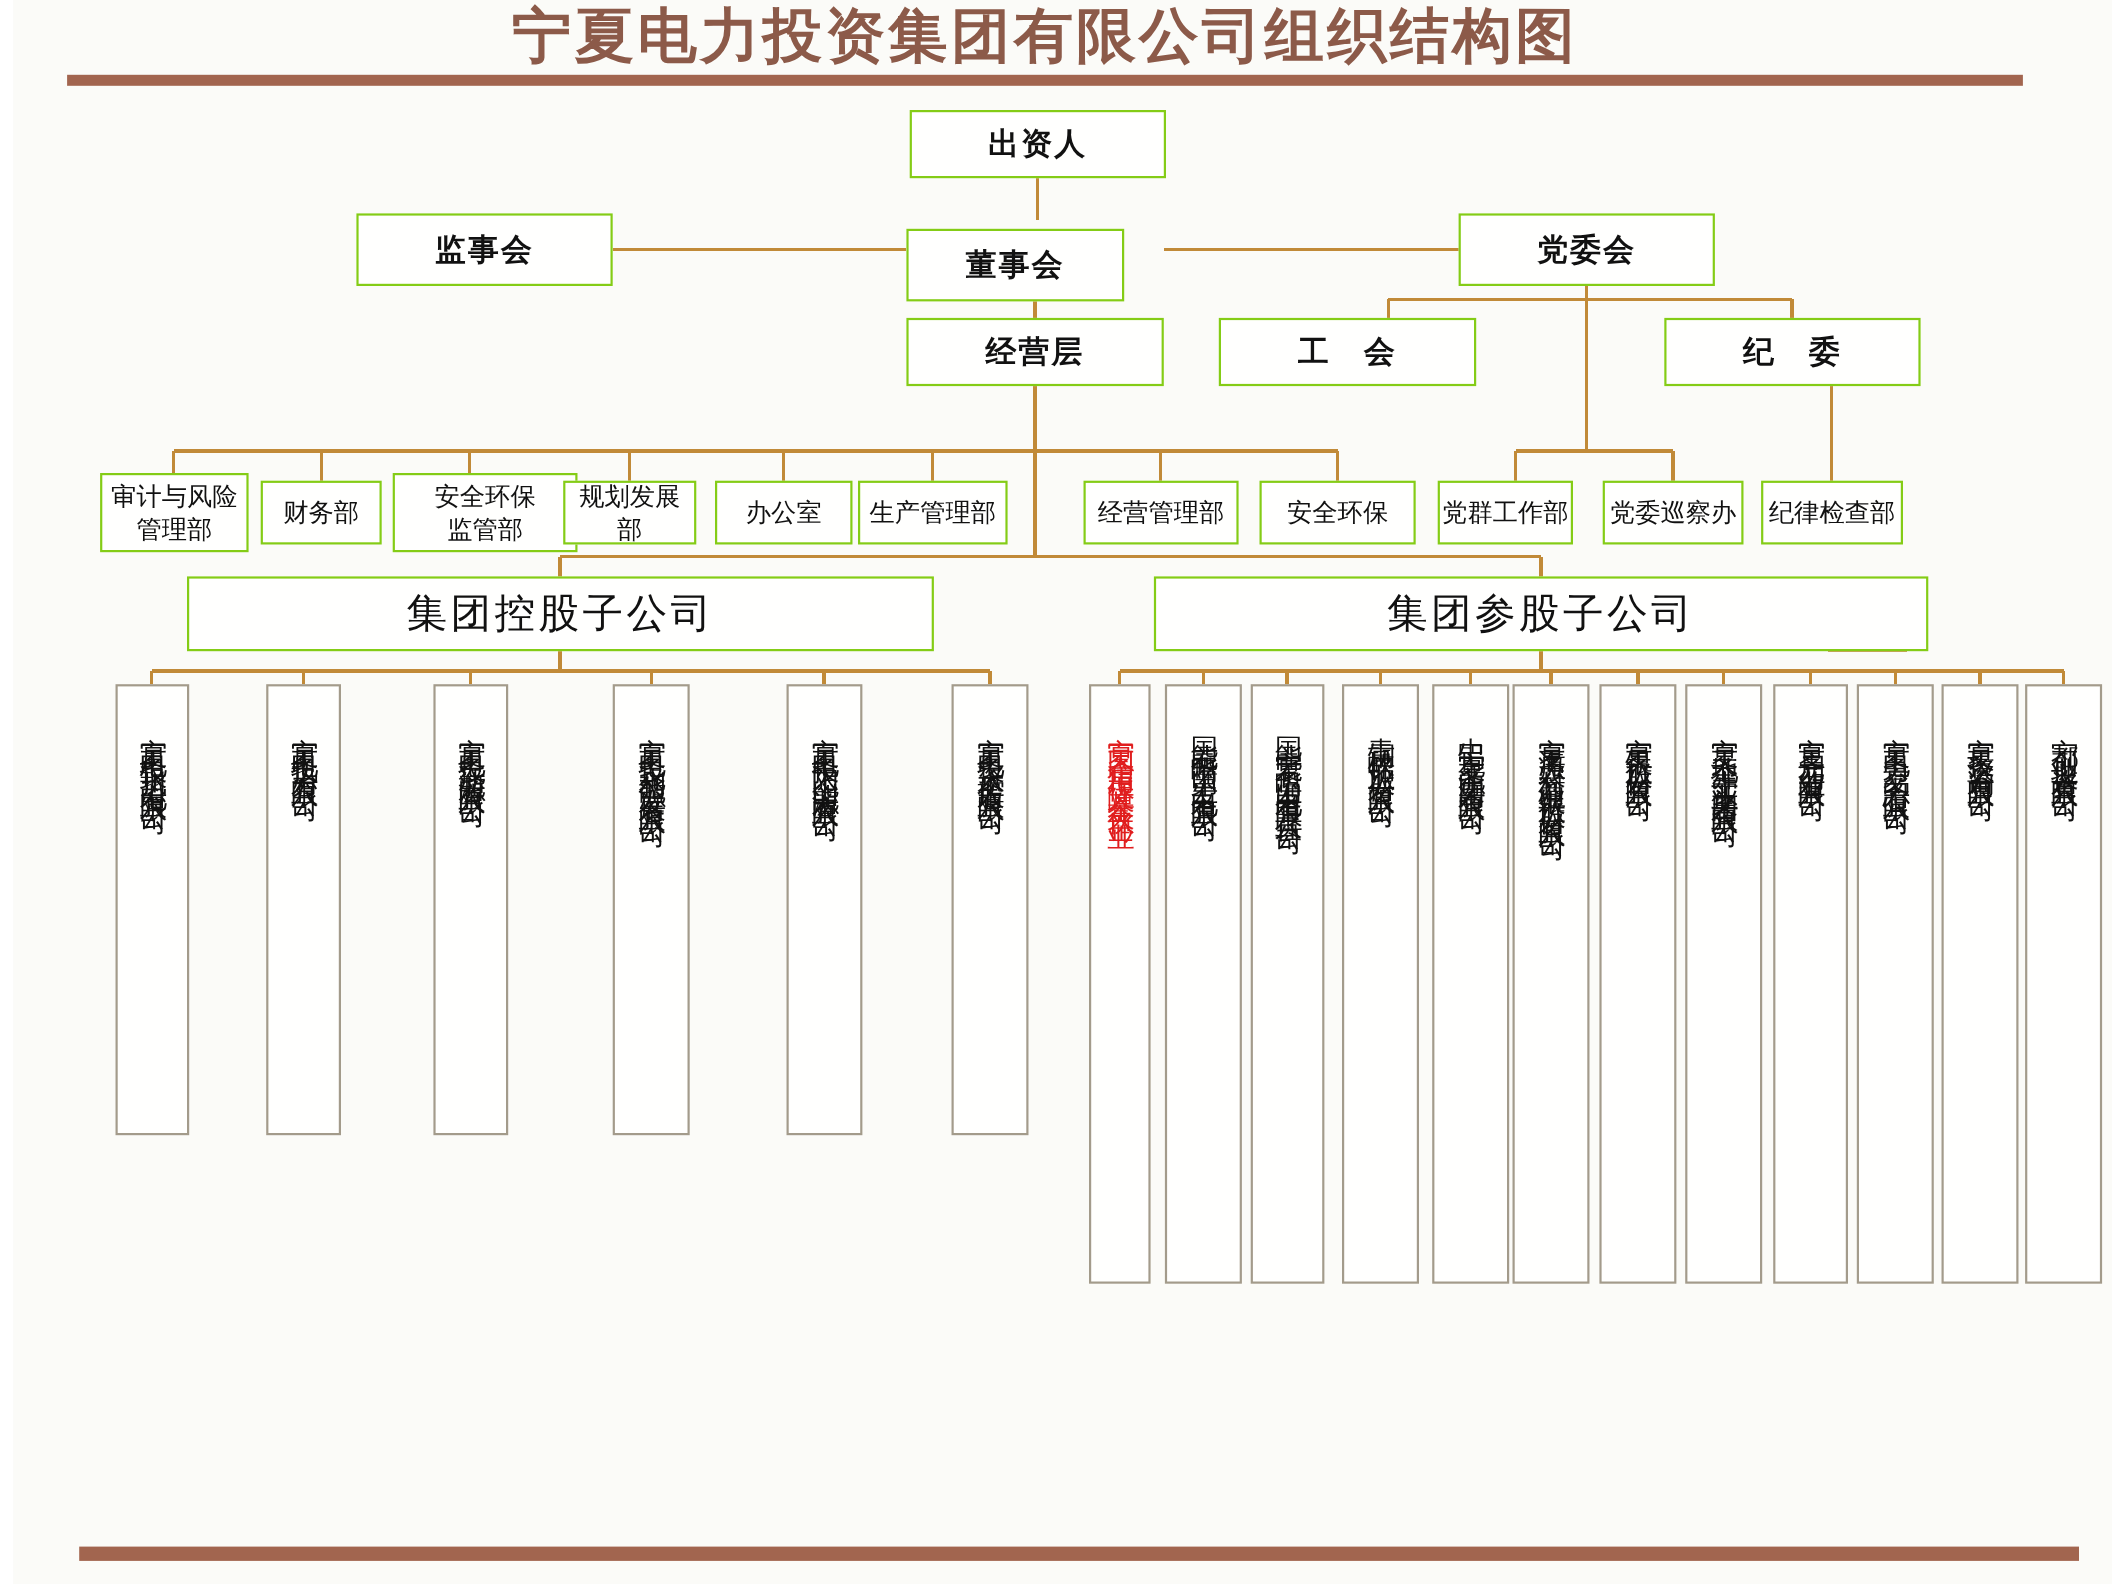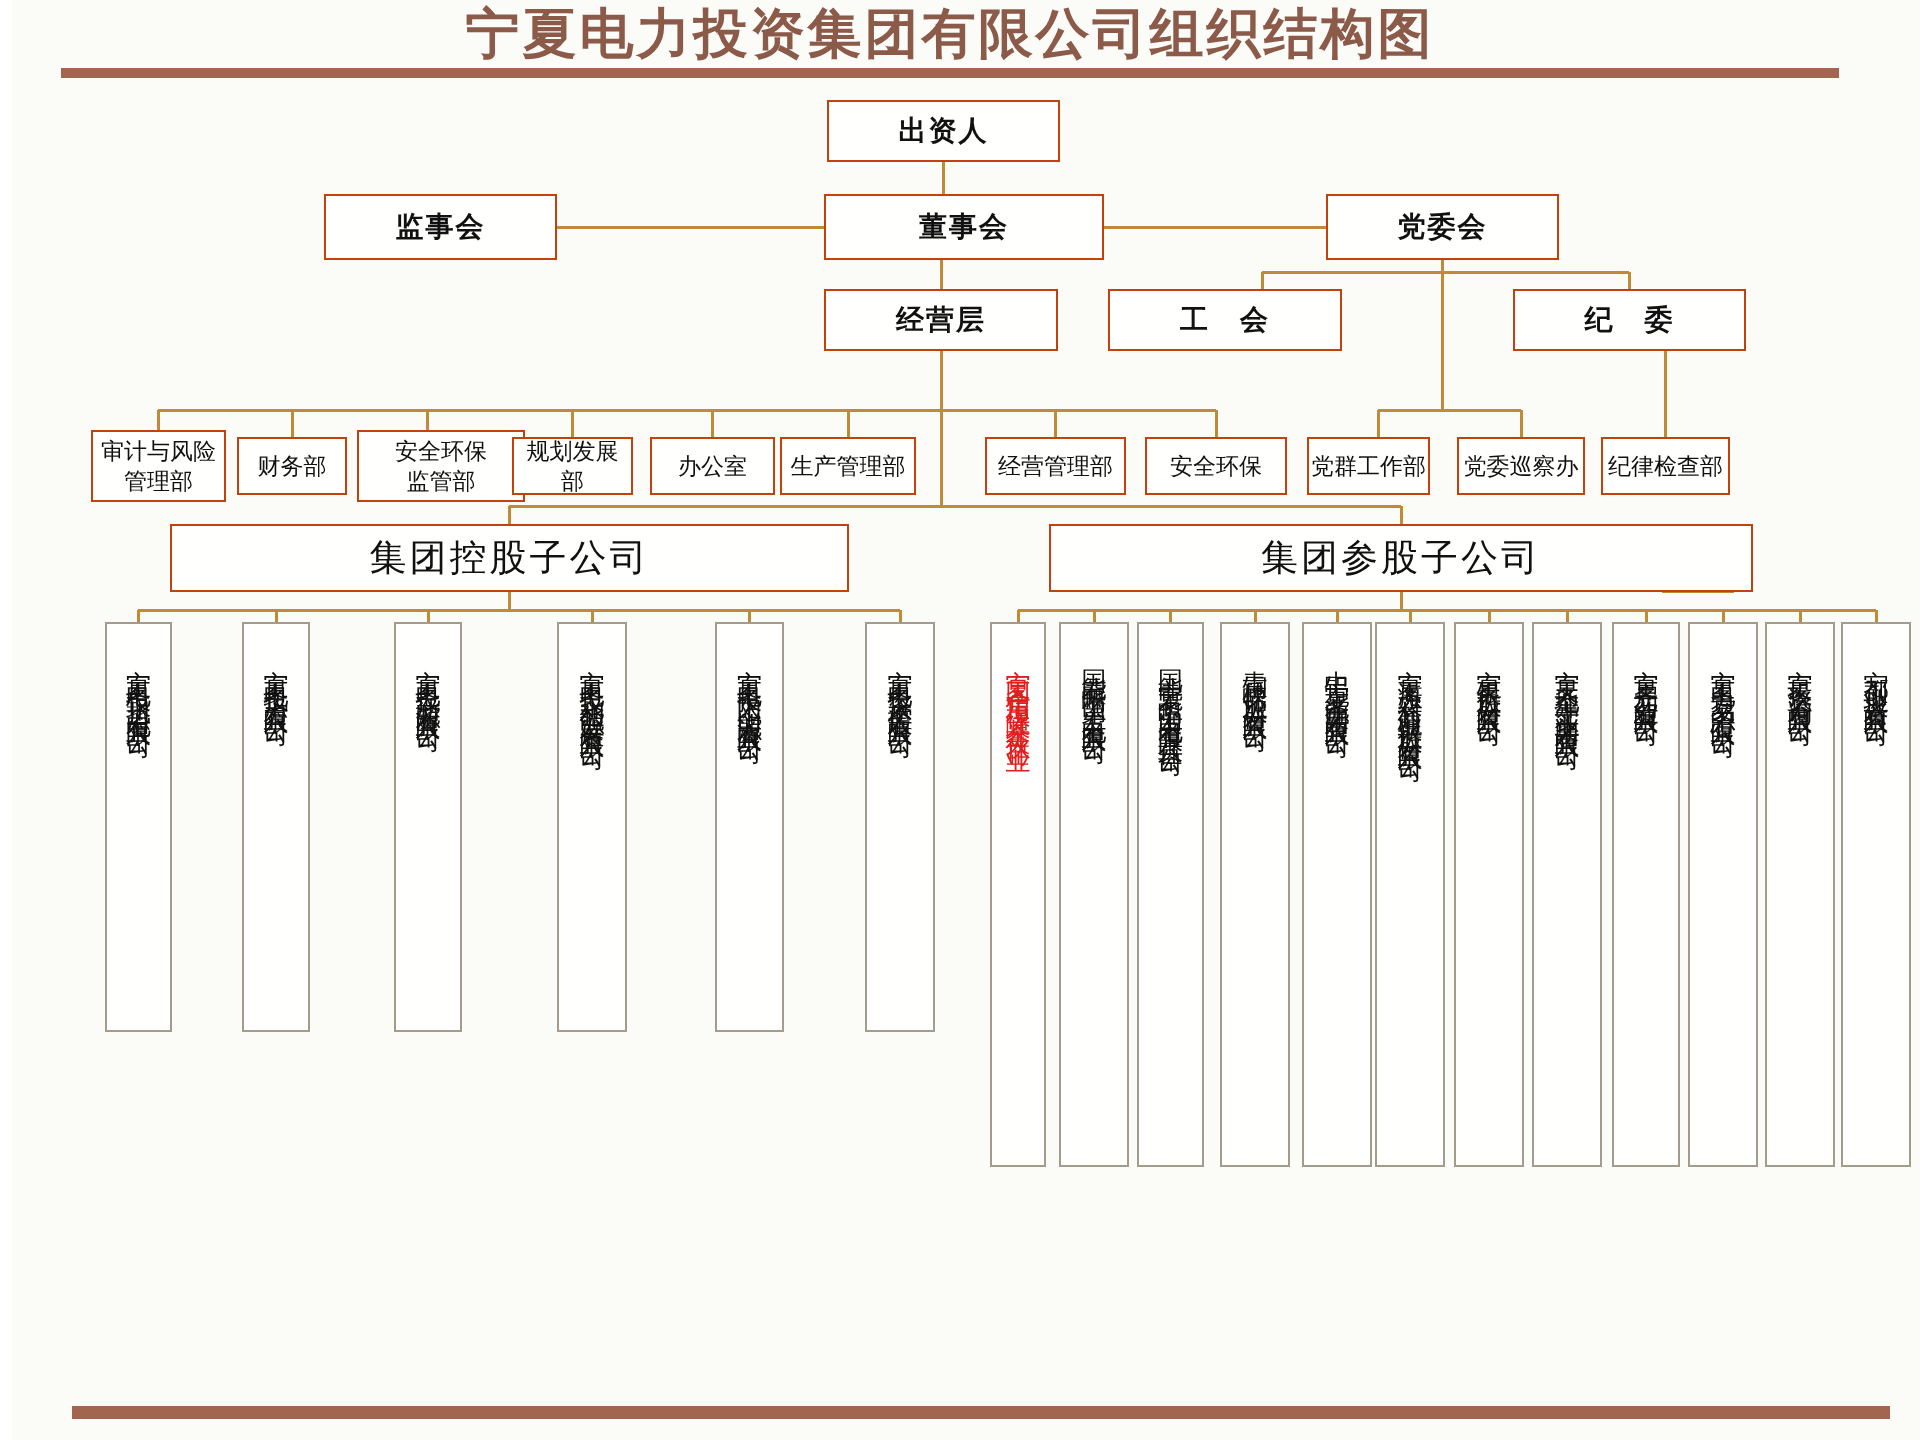--- a/index.html
+++ b/index.html
@@ -15,21 +15,21 @@
     text-align:center;font-size:54px;font-weight:bold;color:#8c5a49;
     letter-spacing:3px;line-height:62px;white-space:nowrap;
   }
   .rule{position:absolute;background:#a2654f;}
   .rule-top{left:49px;top:68px;width:1778px;height:10px;}
   .rule-bottom{left:60px;top:1406px;width:1818px;height:13px;}
   svg.wires{position:absolute;left:0;top:0;}
   svg.wires path{stroke:#c18a38;stroke-width:3;fill:none;}
   svg.wires path.thick{stroke-width:8;}
   .node{
-    position:absolute;background:#fffffe;border:2px solid #c2410c;
+    position:absolute;background:#fffffe;border:2px solid #84cc16;
     display:flex;align-items:center;justify-content:center;
     box-sizing:border-box;text-align:center;
   }
   .top-node{font-size:28px;font-weight:bold;letter-spacing:2px;}
   .group-header{font-size:37px;font-weight:normal;letter-spacing:3px;}
   .dept{font-size:23px;font-weight:normal;white-space:pre-line;line-height:30px;padding:2px;}
   .company{
     position:absolute;background:#fffffe;border:2px solid #a39b8b;
     box-sizing:border-box;display:flex;justify-content:center;align-items:flex-start;
     padding-top:26px;
@@ -108,21 +108,21 @@
       <path d="M1634 610 V632"></path>
     <path d="M1711 610 V632"></path>
       <path d="M1788 610 V632"></path>
       <path d="M1864 610 V632"></path>
 
     <path class="thick" d="M1650 589 H1722"></path>
   </svg>
 
   <div class="node top-node" style="left:815px;top:100px;width:233px;height:62px">出资人</div>
   <div class="node top-node" style="left:312px;top:194px;width:233px;height:66px">监事会</div>
-  <div class="node top-node" style="left:812px;top:194px;width:280px;height:66px">董事会</div>
+  <div class="node top-node" style="left:812px;top:208px;width:198px;height:66px">董事会</div>
   <div class="node top-node" style="left:1314px;top:194px;width:233px;height:66px">党委会</div>
   <div class="node top-node" style="left:812px;top:289px;width:234px;height:62px">经营层</div>
   <div class="node top-node" style="left:1096px;top:289px;width:234px;height:62px">工　会</div>
   <div class="node top-node" style="left:1501px;top:289px;width:233px;height:62px">纪　委</div>
 
   <div class="node dept" style="left:79px;top:430px;width:135px;height:72px">审计与风险
 管理部</div>
   <div class="node dept" style="left:225px;top:437px;width:110px;height:58px">财务部</div>
   <div class="node dept" style="left:345px;top:430px;width:168px;height:72px">安全环保
 监管部</div>

